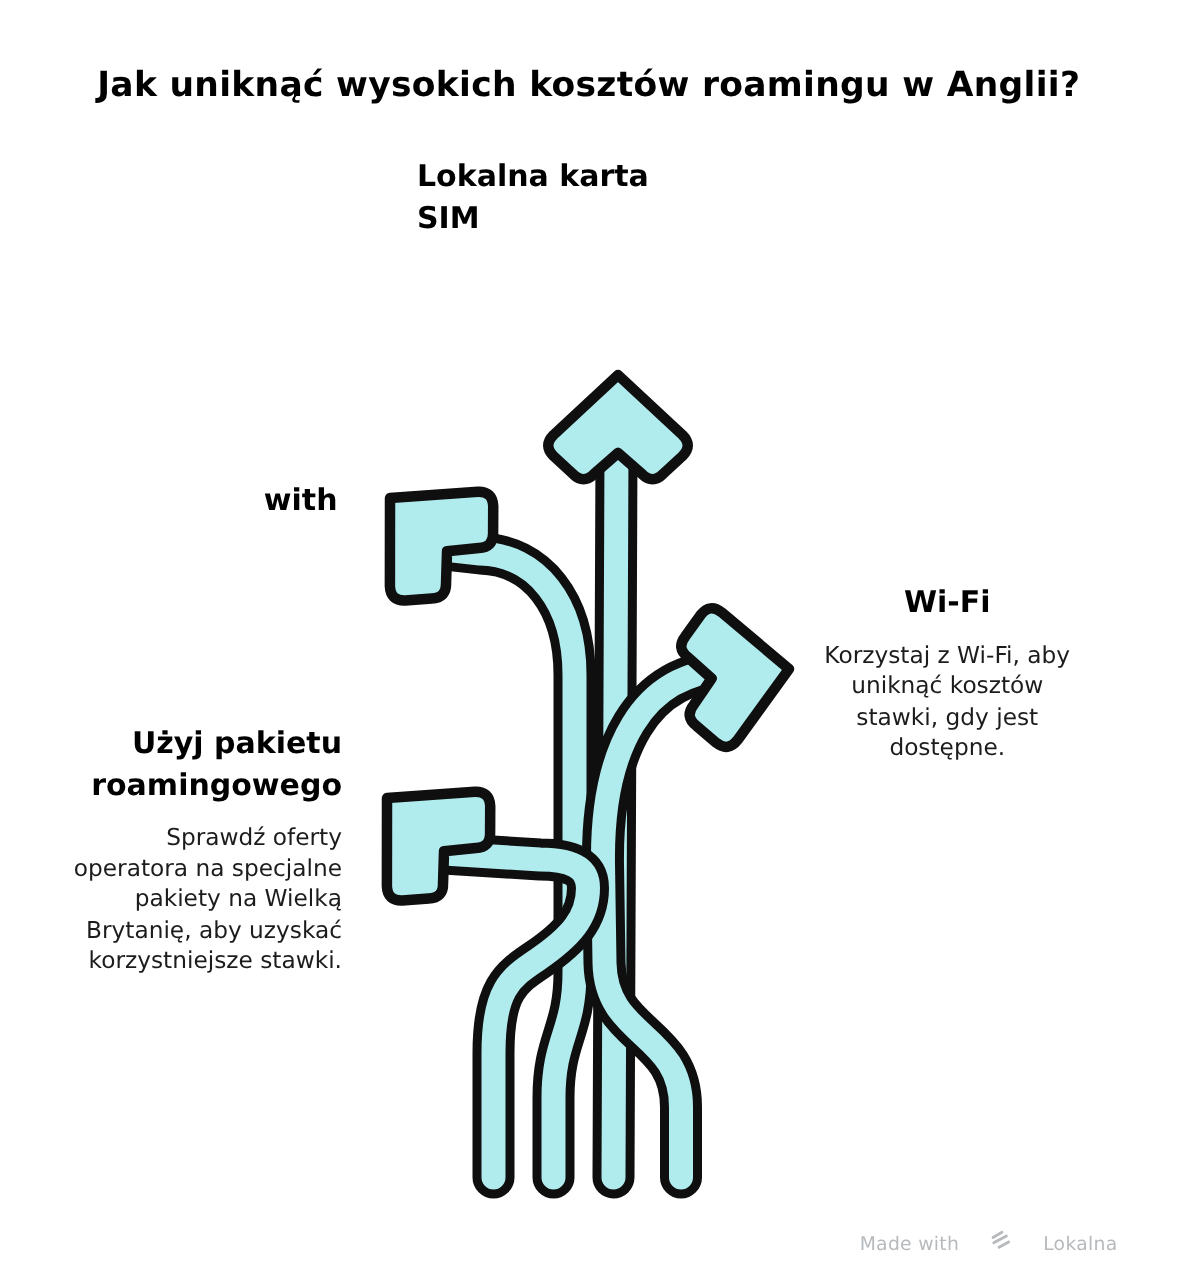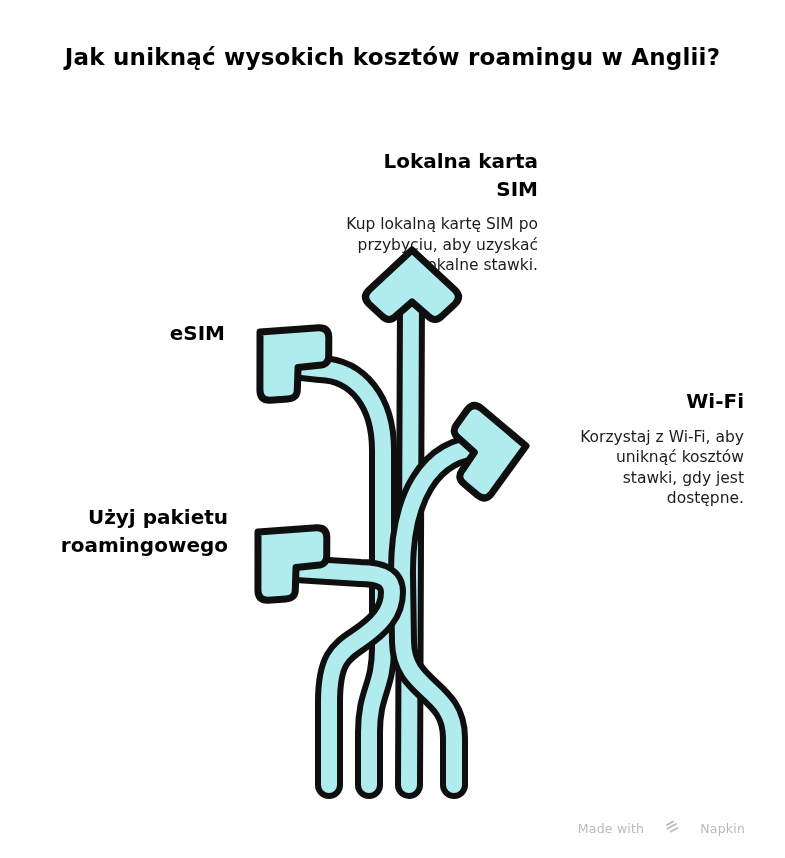--- a/index.html
+++ b/index.html
@@ -28,24 +28,24 @@
   .block{position:absolute;color:var(--text);}
   .block .heading{
     font-weight:bold;font-size:20px;line-height:1.38;
     color:#000;white-space:pre-line;
   }
   .block .body{
     margin-top:11px;
     font-size:15.5px;line-height:1.32;
     white-space:pre-line;
   }
-  .block-sim{left:278px;top:104px;width:260px;text-align:right;margin-top:44px;}
+  .block-sim{left:278px;top:104px;width:260px;text-align:left;}
   .block-esim{left:28px;top:320px;width:197px;text-align:right;}
-  .block-wifi{left:539px;top:388px;width:185px;text-align:right;margin-left:20px;}
-  .block-roaming{left:20px;top:482px;width:208px;text-align:right;margin-top:22px;}
+  .block-wifi{left:539px;top:388px;width:185px;text-align:center;}
+  .block-roaming{left:20px;top:482px;width:208px;text-align:right;}
 
   .arrows-svg{position:absolute;left:240px;top:240px;}
   .ribbon-outline{fill:none;stroke:var(--ink);stroke-width:28;stroke-linecap:round;stroke-linejoin:round;}
   .ribbon-fill{fill:none;stroke:var(--arrow-fill);stroke-width:16;stroke-linecap:round;stroke-linejoin:round;}
   .head{fill:var(--arrow-fill);stroke:var(--ink);stroke-width:7;stroke-linejoin:round;}
 
   .watermark{
     position:absolute;right:40px;top:820px;
     display:flex;align-items:center;gap:21px;
     color:var(--watermark);
@@ -57,40 +57,42 @@
 </head>
 <body>
 
 <div class="canvas">
 
   <div class="title">Jak uniknąć wysokich kosztów roamingu w Anglii?</div>
 
   <div class="block block-sim">
     <div class="heading">Lokalna karta
 SIM</div>
-    <div class="body">Kup lokalną kartę SIM po
-przybyciu, aby uzyskać
-lokalne stawki.</div>
   </div>
 
   <div class="block block-esim">
-    <div class="heading">eSIM</div>
+    <div class="heading">with</div>
   </div>
 
   <div class="block block-wifi">
     <div class="heading">Wi-Fi</div>
     <div class="body">Korzystaj z Wi-Fi, aby
 uniknąć kosztów
 stawki, gdy jest
 dostępne.</div>
   </div>
 
   <div class="block block-roaming">
     <div class="heading">Użyj pakietu
 roamingowego</div>
+    <div class="body">Sprawdź oferty
+operatora na specjalne
+pakiety na Wielką
+Brytanię, aby uzyskać
+korzystniejsze stawki.</div>
   </div>
 
   <svg class="arrows-svg" width="300" height="560" viewBox="0 0 300 560" aria-hidden="true">
     <defs>
       <path id="arrowhead" d="M0 0 L-43 40 Q-50 47 -43 54 L-30 66 Q-23 73 -16 66 L0 52 L16 66 Q23 73 30 66 L43 54 Q50 47 43 40 Z"></path>
     </defs>
 
     <g>
       <path class="ribbon-outline" d="M129 545 L129 492 C129 452 143 448 143 408 L143 210 C143 162 118 130 80 129 L62 127"></path>
       <path class="ribbon-fill" d="M129 545 L129 492 C129 452 143 448 143 408 L143 210 C143 162 118 130 80 129 L62 127"></path>
@@ -120,16 +122,16 @@
     <span>Made with</span>
     <span class="napkin-glyph">
       <svg width="14" height="13" viewBox="0 0 14 13">
         <g stroke="#b7babd" stroke-width="1.8" stroke-linecap="round" fill="none">
           <path d="M2 5 L8 1.5"></path>
           <path d="M2.5 8.5 L11 4"></path>
           <path d="M6 11.5 L12.5 8"></path>
         </g>
       </svg>
     </span>
-    <span>Napkin</span>
+    <span>Lokalna</span>
   </div>
 
 </div>
 
 </body></html>

